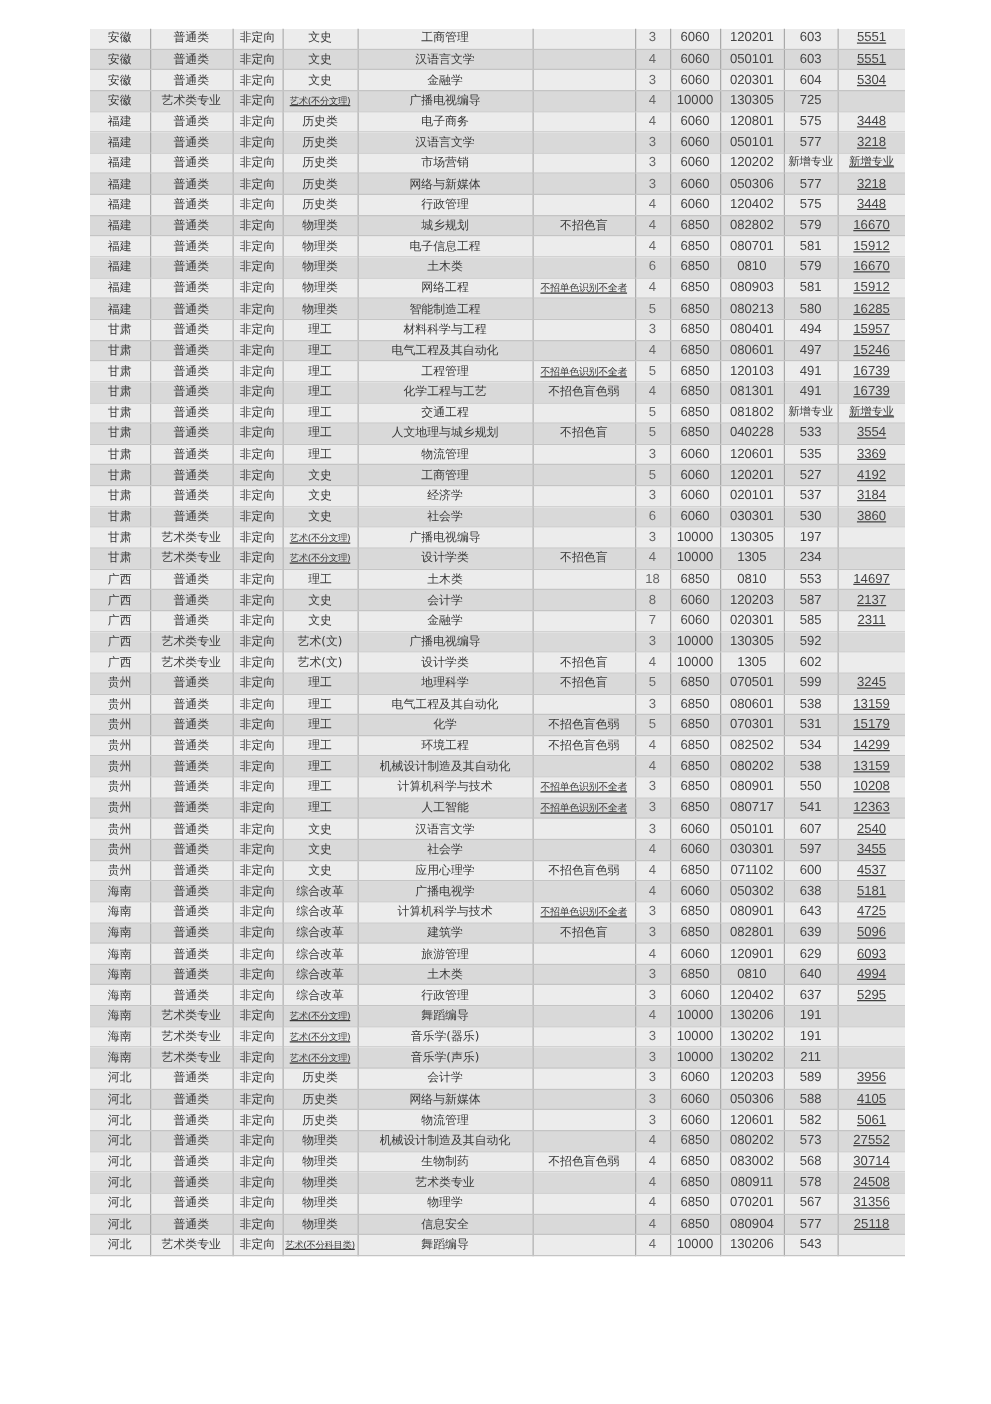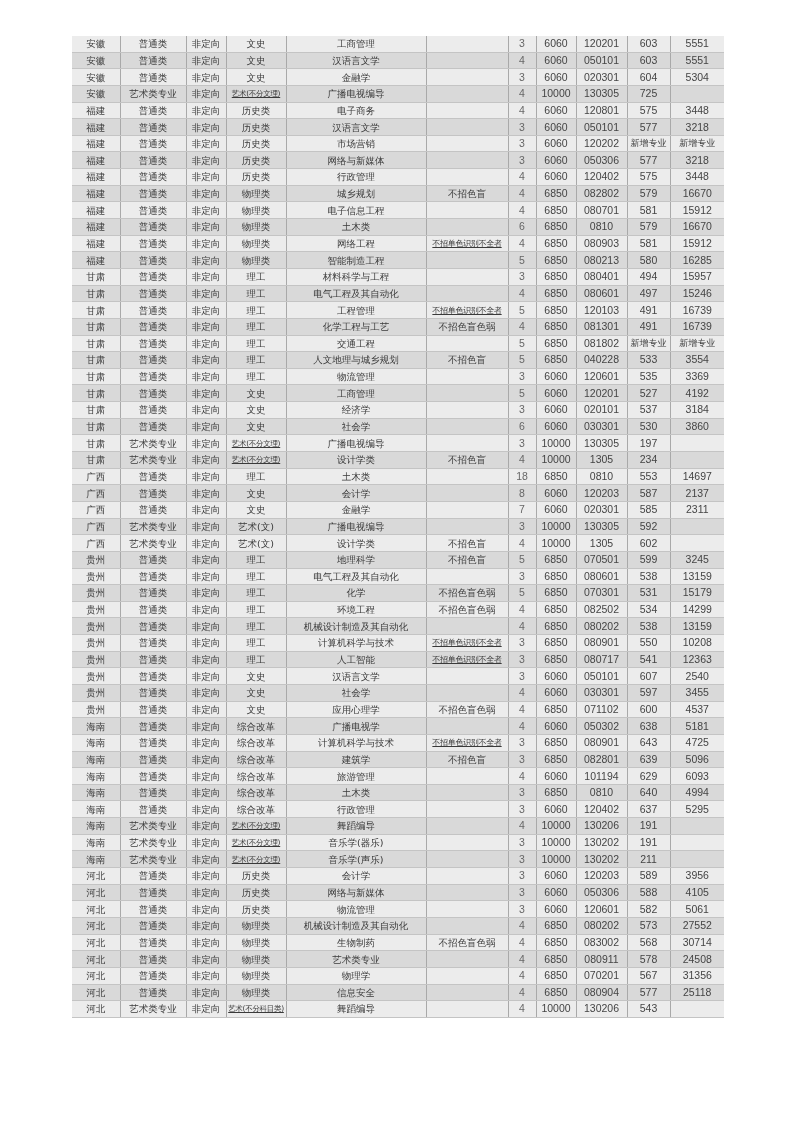--- a/index.html
+++ b/index.html
@@ -1,23 +1,23 @@
 <!DOCTYPE html>
 <html><head>
 <meta charset="utf-8">
 <style>
   html, body { margin: 0; padding: 0; background: #ffffff; }
   body { width: 793px; height: 1123px; position: relative; overflow: hidden;
          font-family: "DejaVu Sans", "Liberation Sans", sans-serif; }
-  .page { position: absolute; left: 72px; top: 36px; width: 596px; }
+  .page { position: absolute; left: 72px; top: 23px; width: 596px; }
   table { border-collapse: collapse; width: 652px; table-layout: fixed; }
   td { height: 15.65px; padding: 0; font-size: 9.5px; color: #3a3a3a;
        text-align: center; white-space: nowrap; overflow: hidden;
        border-right: 1px solid #a9a9a9; border-bottom: 1px solid #c4c4c4; line-height: 15px; }
-  td:last-child { border-right: none; }
+  td:last-child { border-right: none; text-decoration: underline; }
   tr:nth-child(odd) td { background: #ececec; }
   tr:nth-child(even) td { background: #d9d9d9; }
   td.small { font-size: 7.5px; letter-spacing: -0.3px; text-decoration: underline; }
   td.note.small { font-size: 8px; }
   td.num { font-family: "Liberation Sans", sans-serif; font-size: 10.5px; color: #444; }
   td.years { color: #666; }
 </style>
 </head>
 <body>
 
@@ -611,21 +611,21 @@
         </tr>
         <tr>
           <td>海南</td>
           <td>普通类</td>
           <td>非定向</td>
           <td>综合改革</td>
           <td>旅游管理</td>
           <td></td>
           <td class="num years">4</td>
           <td class="num">6060</td>
-          <td class="num">101194</td>
+          <td class="num">120901</td>
           <td class="num">629</td>
           <td class="num">6093</td>
         </tr>
         <tr>
           <td>海南</td>
           <td>普通类</td>
           <td>非定向</td>
           <td>综合改革</td>
           <td>土木类</td>
           <td></td>

